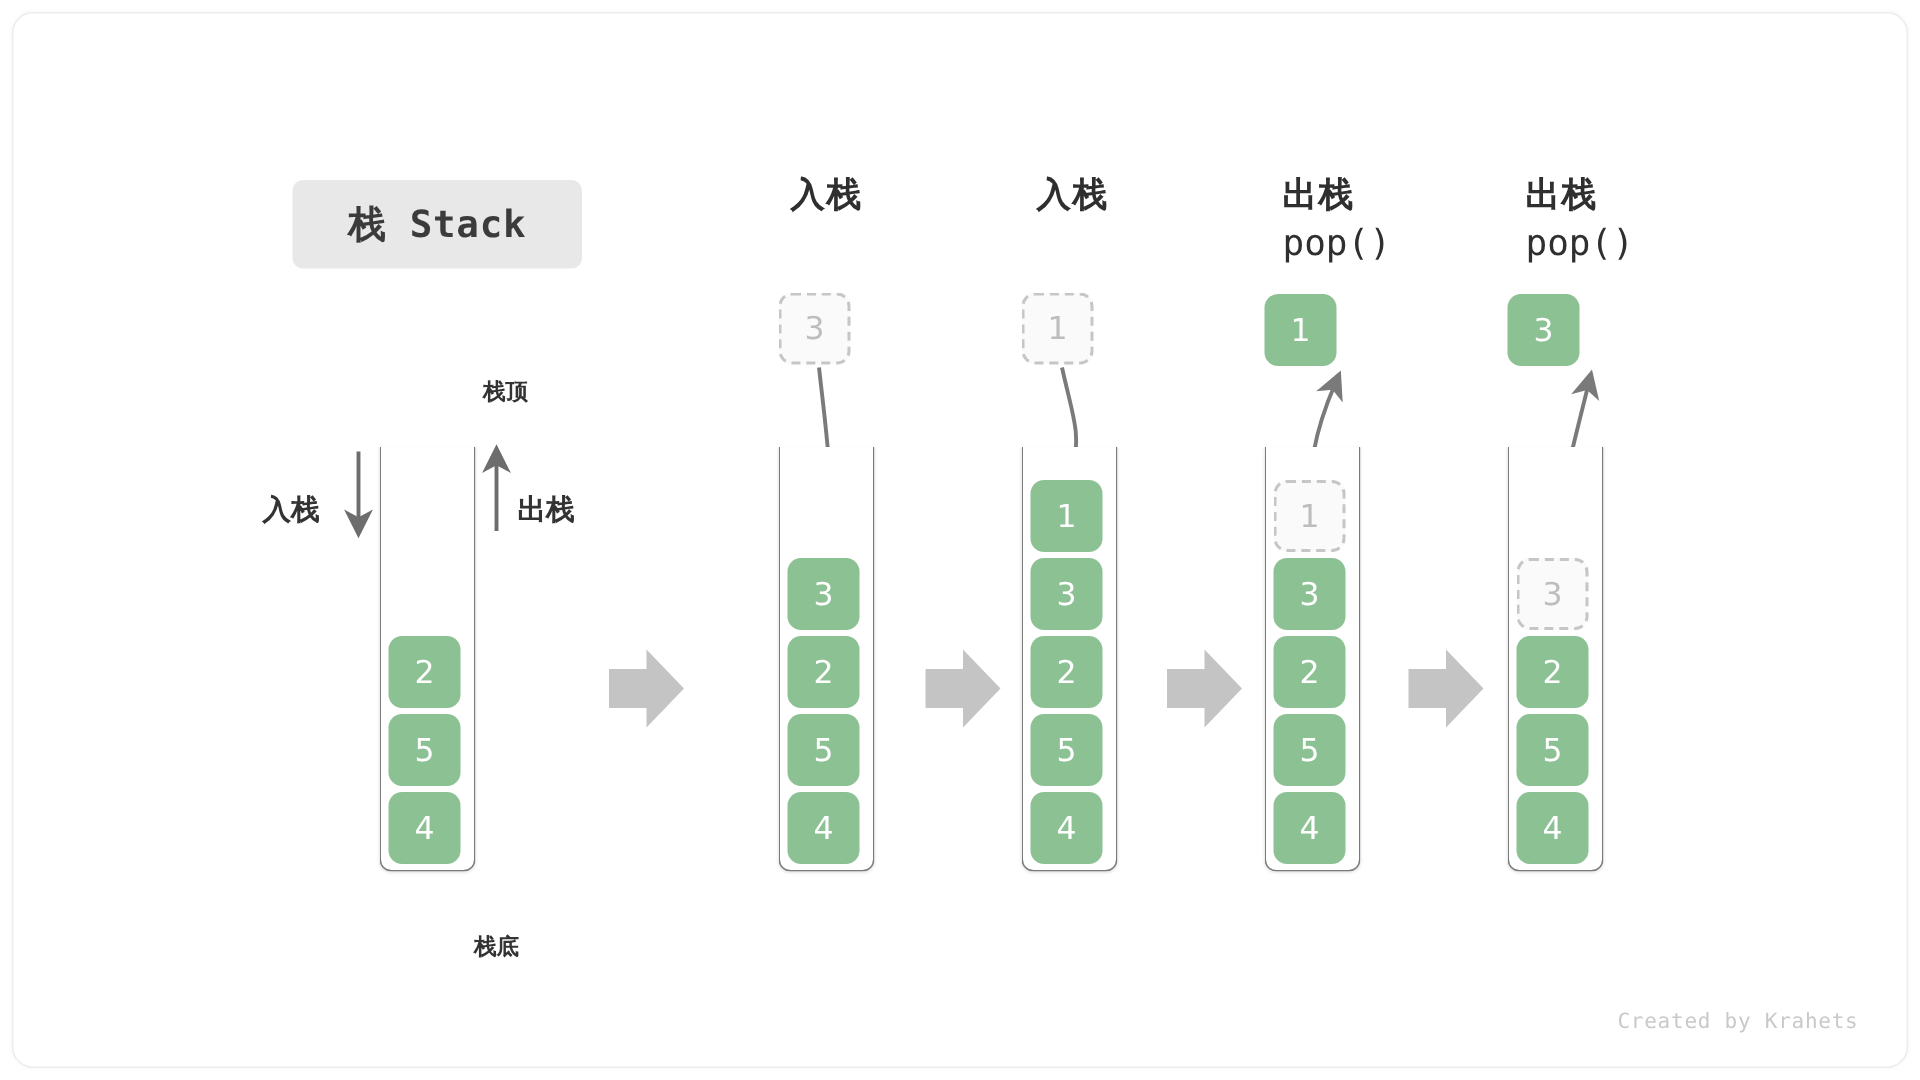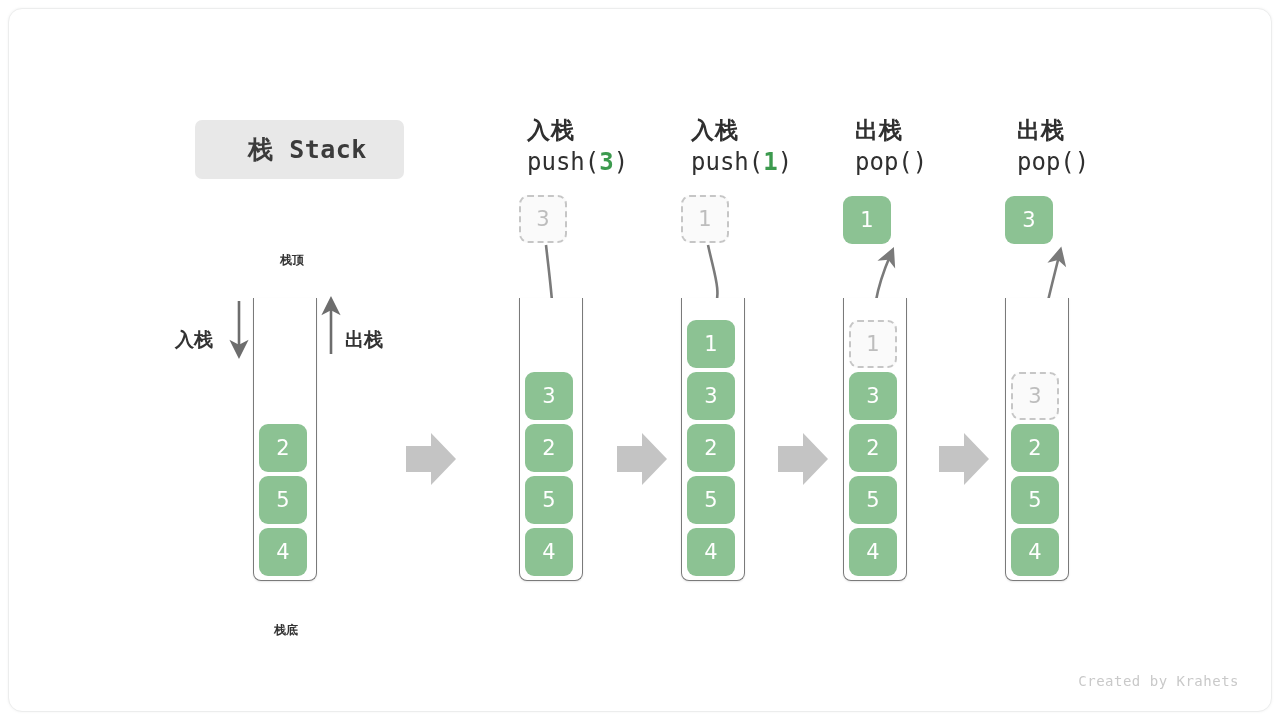--- a/index.html
+++ b/index.html
@@ -38,21 +38,20 @@
     border-radius: 7px;
     display: flex;
     align-items: center;
     justify-content: center;
     font-family: "DejaVu Sans Mono", monospace;
     font-size: 25px;
     font-weight: bold;
     color: #3b3b3b;
     letter-spacing: 0.5px;
     white-space: nowrap;
-    padding-left: 16px;
   }
 
   
   .col-head {
     position: absolute;
     width: 200px;
     text-align: left;
     color: #2f2f2f;
     white-space: nowrap;
   }
@@ -118,25 +117,25 @@
     position: absolute;
     font-family: "DejaVu Sans", sans-serif;
     font-size: 19px;
     font-weight: bold;
     color: #333333;
     white-space: nowrap;
   }
   .tb-label {
     position: absolute;
     font-family: "DejaVu Sans", sans-serif;
-    font-size: 12px;
+    font-size: 15px;
     font-weight: bold;
     color: #333333;
     white-space: nowrap;
-    text-align: center;
+    text-align: right;
     width: 120px;
   }
 
   
   #footer {
     position: absolute;
     right: 32px;
     bottom: 22px;
     font-family: "DejaVu Sans Mono", monospace;
     font-size: 14px;
@@ -156,26 +155,24 @@
 </style>
 </head>
 <body>
 
 <div id="card">
 
   <div id="title-badge">栈 Stack</div>
 
   <div class="col-head" style="left:518px; top:106px;">
     <div class="cn">入栈</div>
-    <div class="code"><span>push(</span><span class="arg">3</span><span>)</span></div>
   </div>
 
   <div class="col-head" style="left:682px; top:106px;">
     <div class="cn">入栈</div>
-    <div class="code"><span>push(</span><span class="arg">1</span><span>)</span></div>
   </div>
 
   <div class="col-head" style="left:846px; top:106px;">
     <div class="cn">出栈</div>
     <div class="code"><span>pop(</span><span class="arg"></span><span>)</span></div>
   </div>
 
   <div class="col-head" style="left:1008px; top:106px;">
     <div class="cn">出栈</div>
     <div class="code"><span>pop(</span><span class="arg"></span><span>)</span></div>

